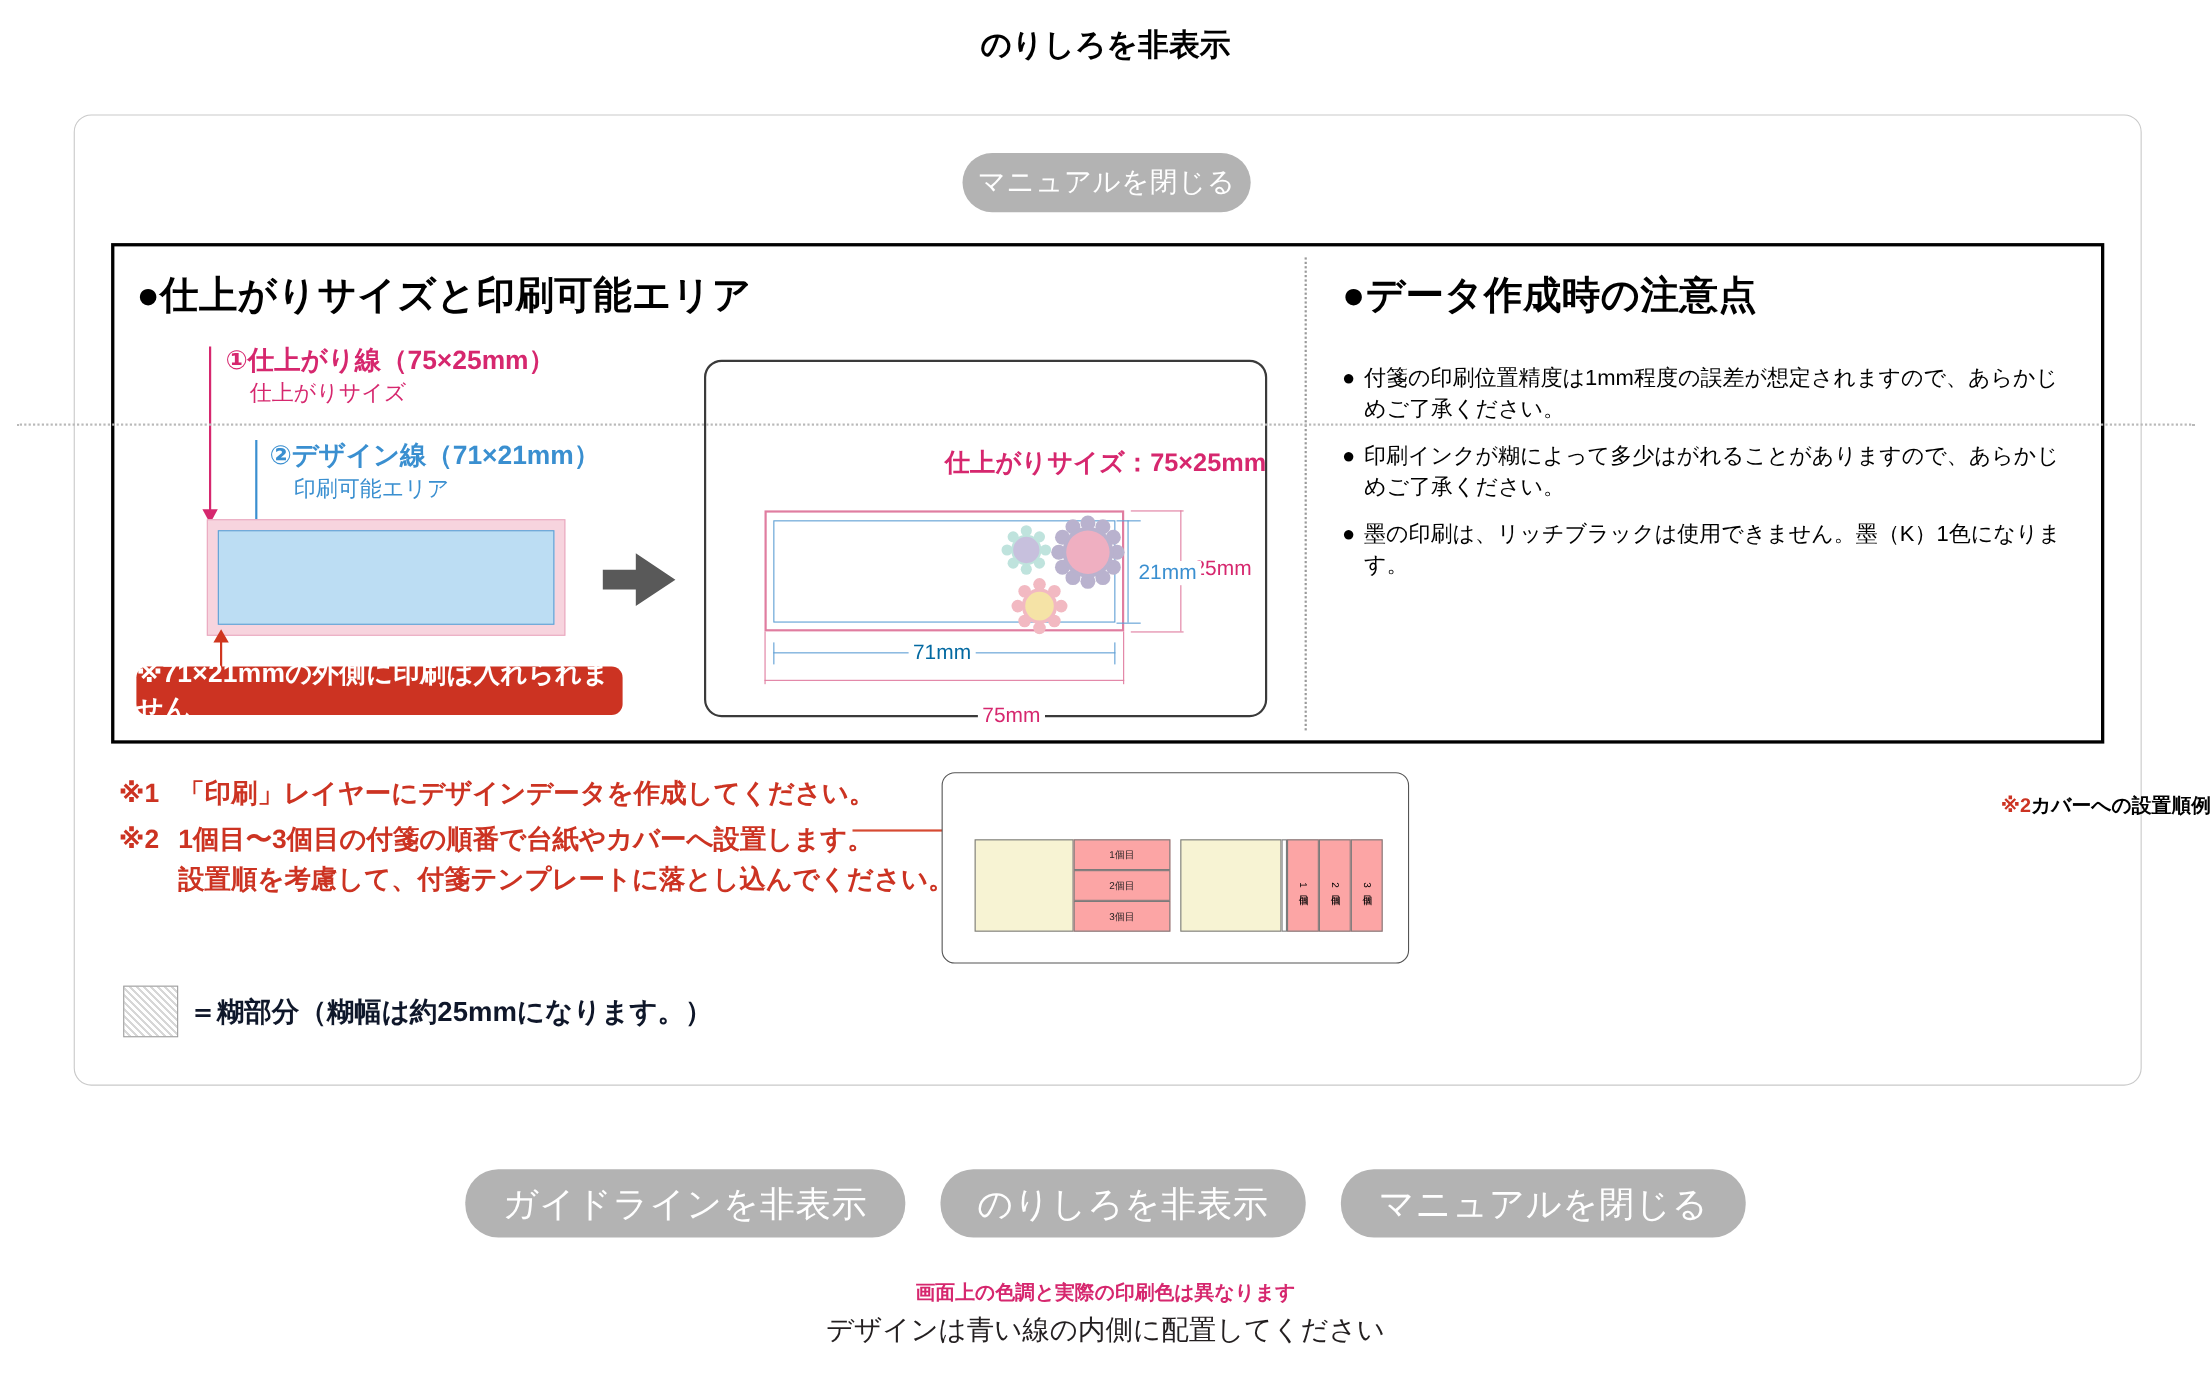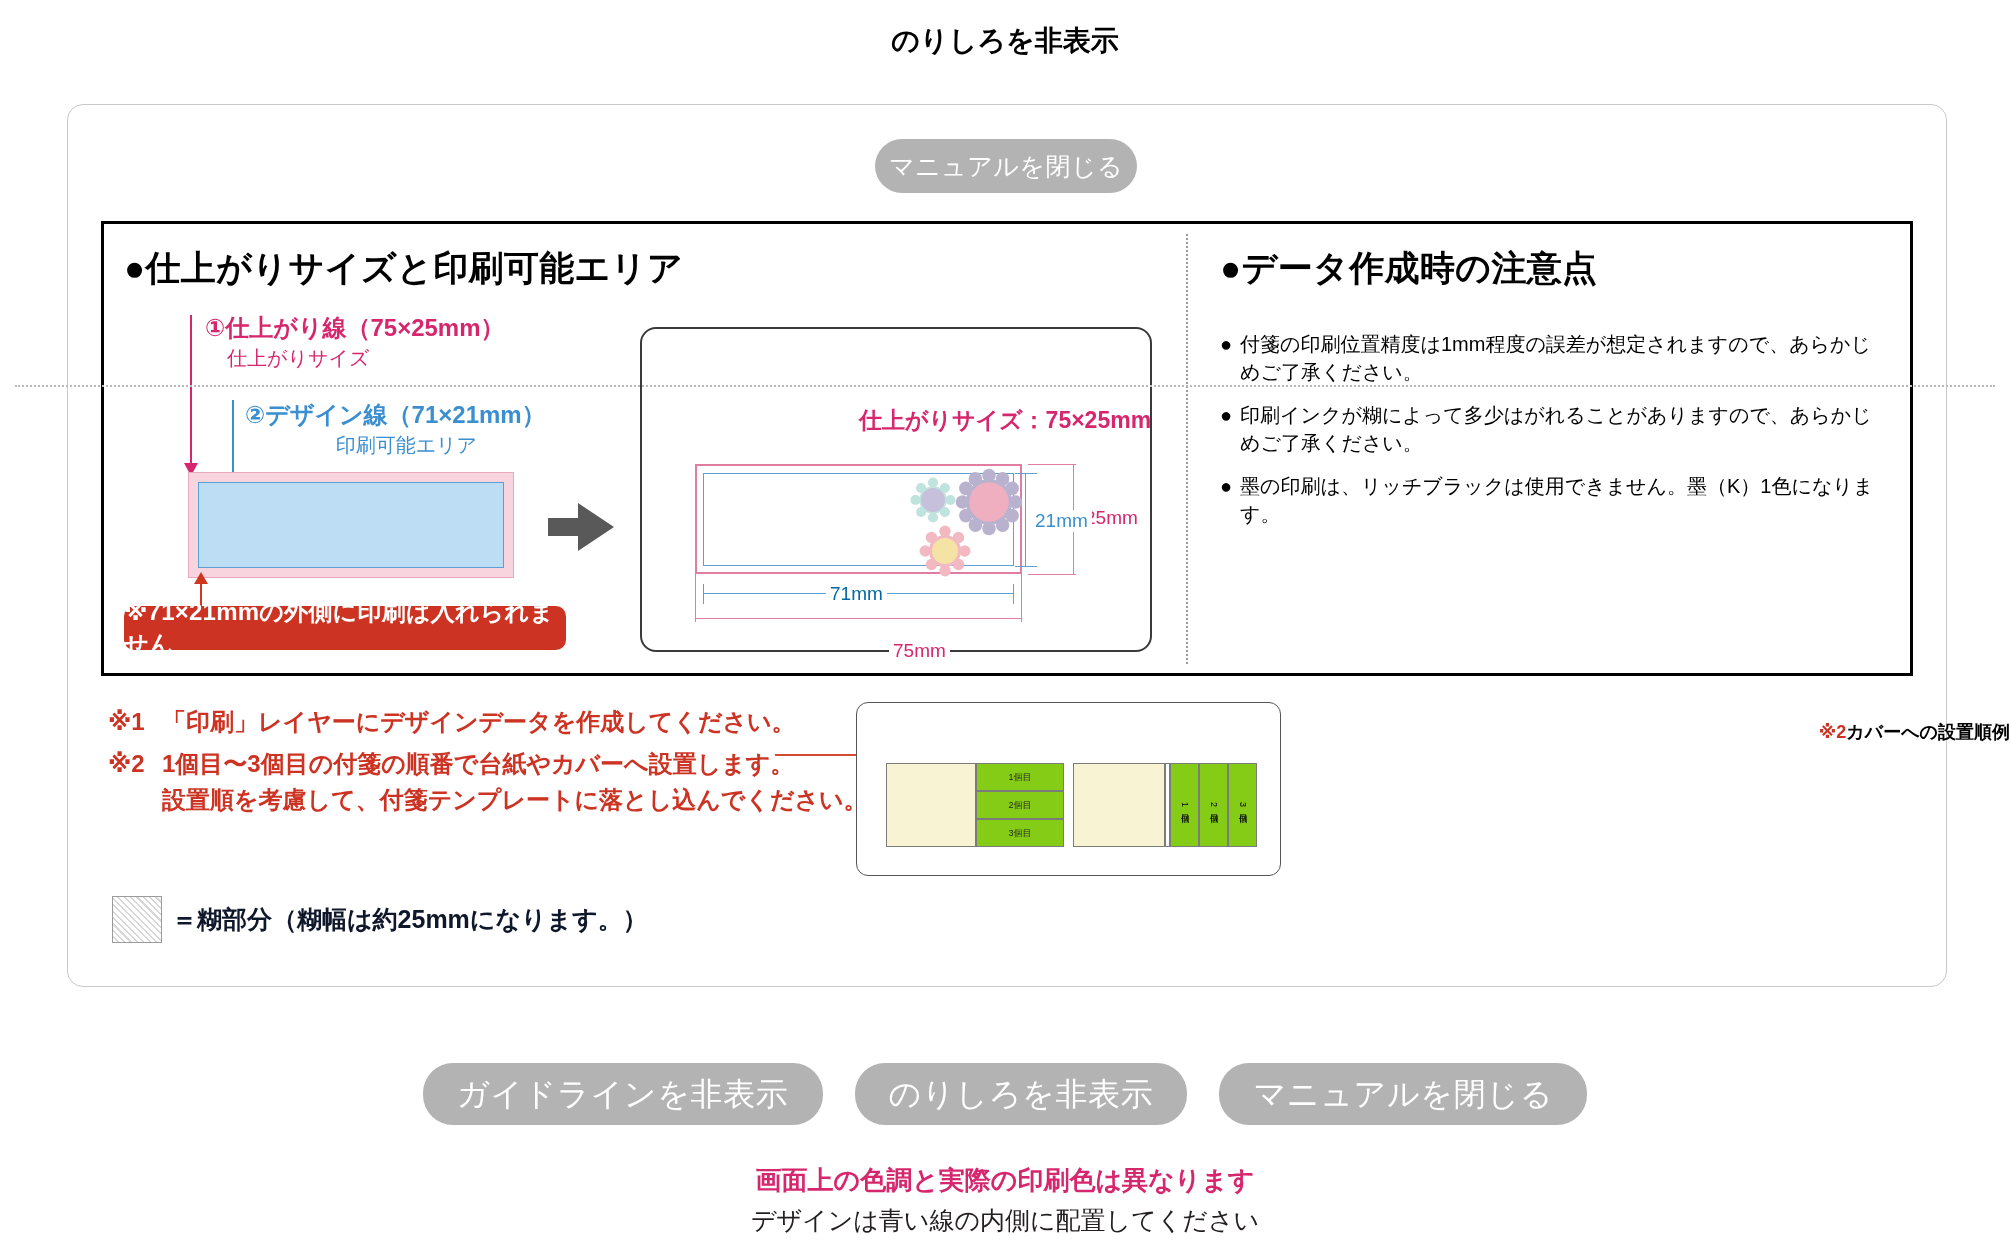--- a/index.html
+++ b/index.html
@@ -52,21 +52,21 @@
   #title-right{left:1220px;top:245px;}
 
   
   .lbl{position:absolute;white-space:nowrap;line-height:1.25;}
   .lbl .big{font-size:24px;font-weight:bold;display:block;}
   .lbl .small{font-size:20px;display:block;}
   .pink{color:#d6276e;}
   .blue{color:#3a8fd0;}
   #lbl-1{left:205px;top:313px;}
   #lbl-1 .small{margin-left:22px;margin-top:3px;}
-  #lbl-2{left:245px;top:400px;text-align:center;}
+  #lbl-2{left:245px;top:400px;}
   #lbl-2 .small{margin-left:22px;margin-top:3px;}
 
   .leader{position:absolute;width:0;}
   #leader-pink{left:190px;top:315px;height:150px;border-left:2px solid #d6276e;}
   #leader-blue{left:232px;top:400px;height:80px;border-left:2px solid #3a8fd0;}
   .leader-head{position:absolute;width:0;height:0;}
   #head-pink{left:184px;top:463px;border-left:7px solid transparent;border-right:7px solid transparent;border-top:13px solid #d6276e;}
   #head-blue{left:226px;top:478px;border-left:7px solid transparent;border-right:7px solid transparent;border-top:13px solid #3a8fd0;}
 
   
@@ -148,35 +148,35 @@
   }
   #cover-title{
     position:absolute;left:0;right:0;top:720px;text-align:right;
     font-size:18px;font-weight:bold;color:#000;
   }
   #cover-title .star{color:#cc3322;}
 
   .cover-fig{position:absolute;border:1px solid #7b7b7b;box-sizing:border-box;}
   .pad-yellow{background:#f7f3d3;}
   .cover-cellv{position:absolute;border:1px solid #7b7b7b;box-sizing:border-box;display:flex;align-items:center;justify-content:center;font-size:9px;color:#000;background:#fff;}
-  .cover-cellh{position:absolute;border:1px solid #7b7b7b;box-sizing:border-box;display:flex;align-items:center;justify-content:center;background:#84cc16;}
+  .cover-cellh{position:absolute;border:1px solid #7b7b7b;box-sizing:border-box;display:flex;align-items:center;justify-content:center;background:#fca5a5;}
   .vert-txt{writing-mode:vertical-rl;font-size:9px;line-height:1.05;letter-spacing:0;color:#000;}
 
   
   .glue-legend{position:absolute;left:112px;top:896px;display:flex;align-items:center;}
   .glue-swatch{
     width:50px;height:47px;border:1px solid #9b9b9b;box-sizing:border-box;
     background:
       repeating-linear-gradient(45deg,#ffffff 0 3px,#d7d7d7 3px 4.5px);
   }
   #glue-text{font-size:25px;font-weight:bold;color:#0f172a;margin-left:10px;white-space:nowrap;}
 
   
   .footer{position:absolute;left:0;top:1163px;width:2010px;text-align:center;}
-  #foot-1{font-size:26px;font-weight:bold;color:#d6276e;line-height:1.35;}
+  #foot-1{font-size:18px;font-weight:bold;color:#d6276e;line-height:1.35;}
   #foot-2{font-size:25px;color:#231f20;line-height:1.45;margin-top:4px;}
 </style>
 </head>
 <body>
 
 <div class="stage">
 
   <div class="manual-card"></div>
 
   <button class="pill pill-top">マニュアルを閉じる</button>

